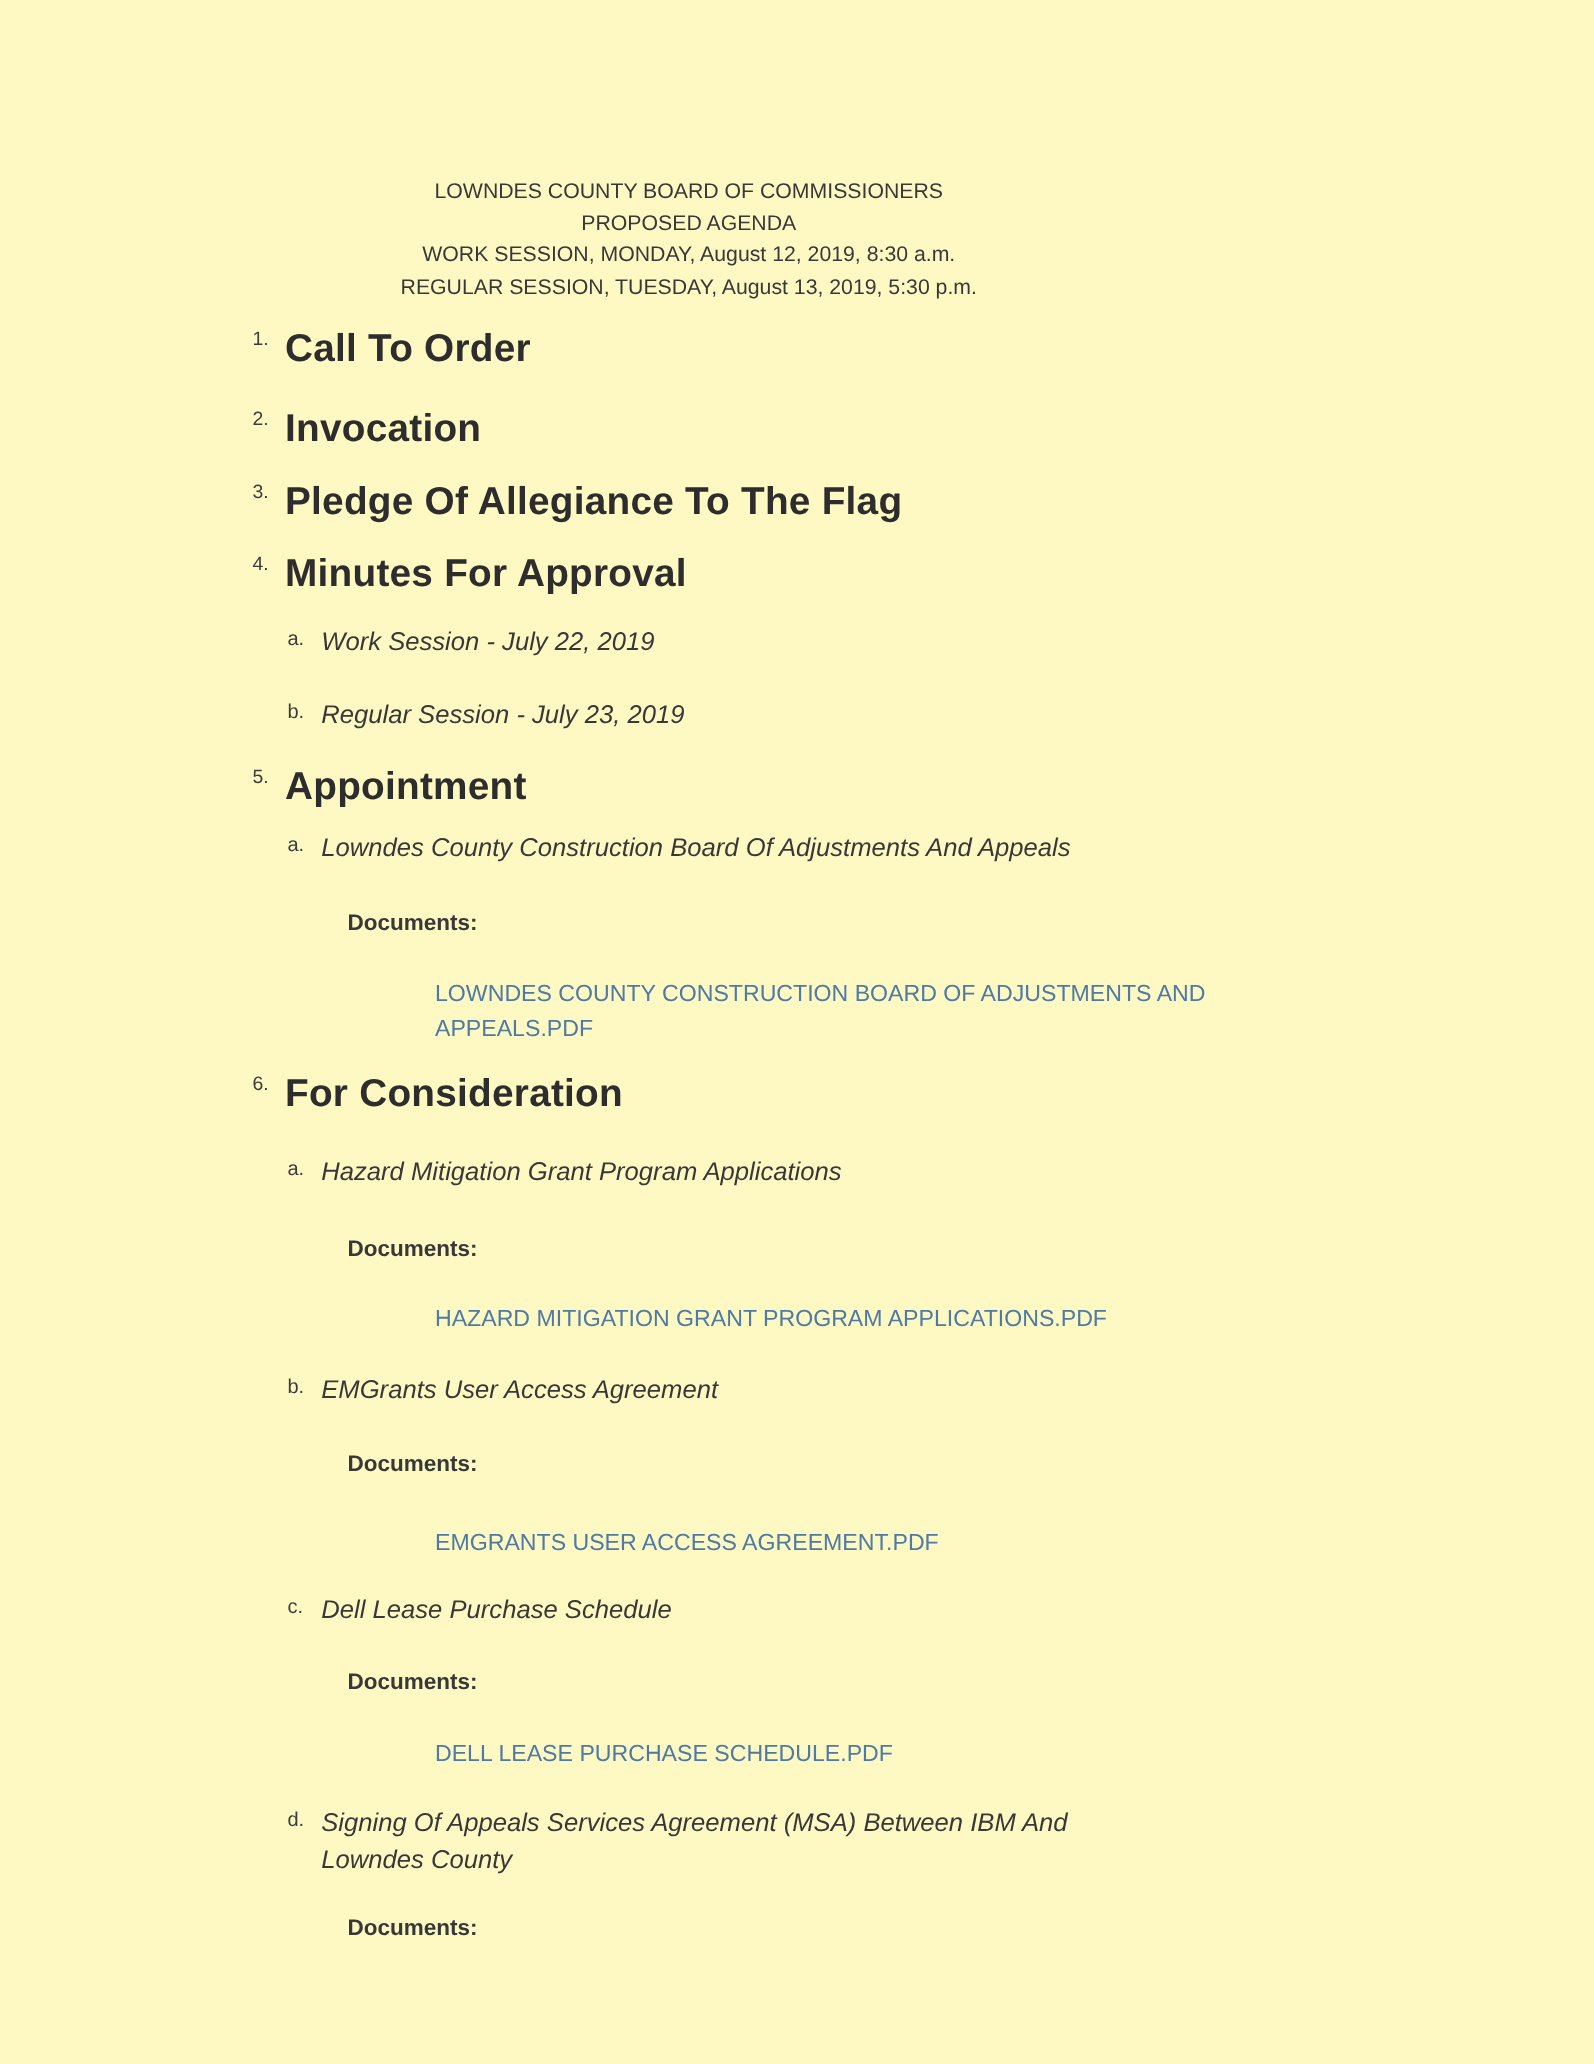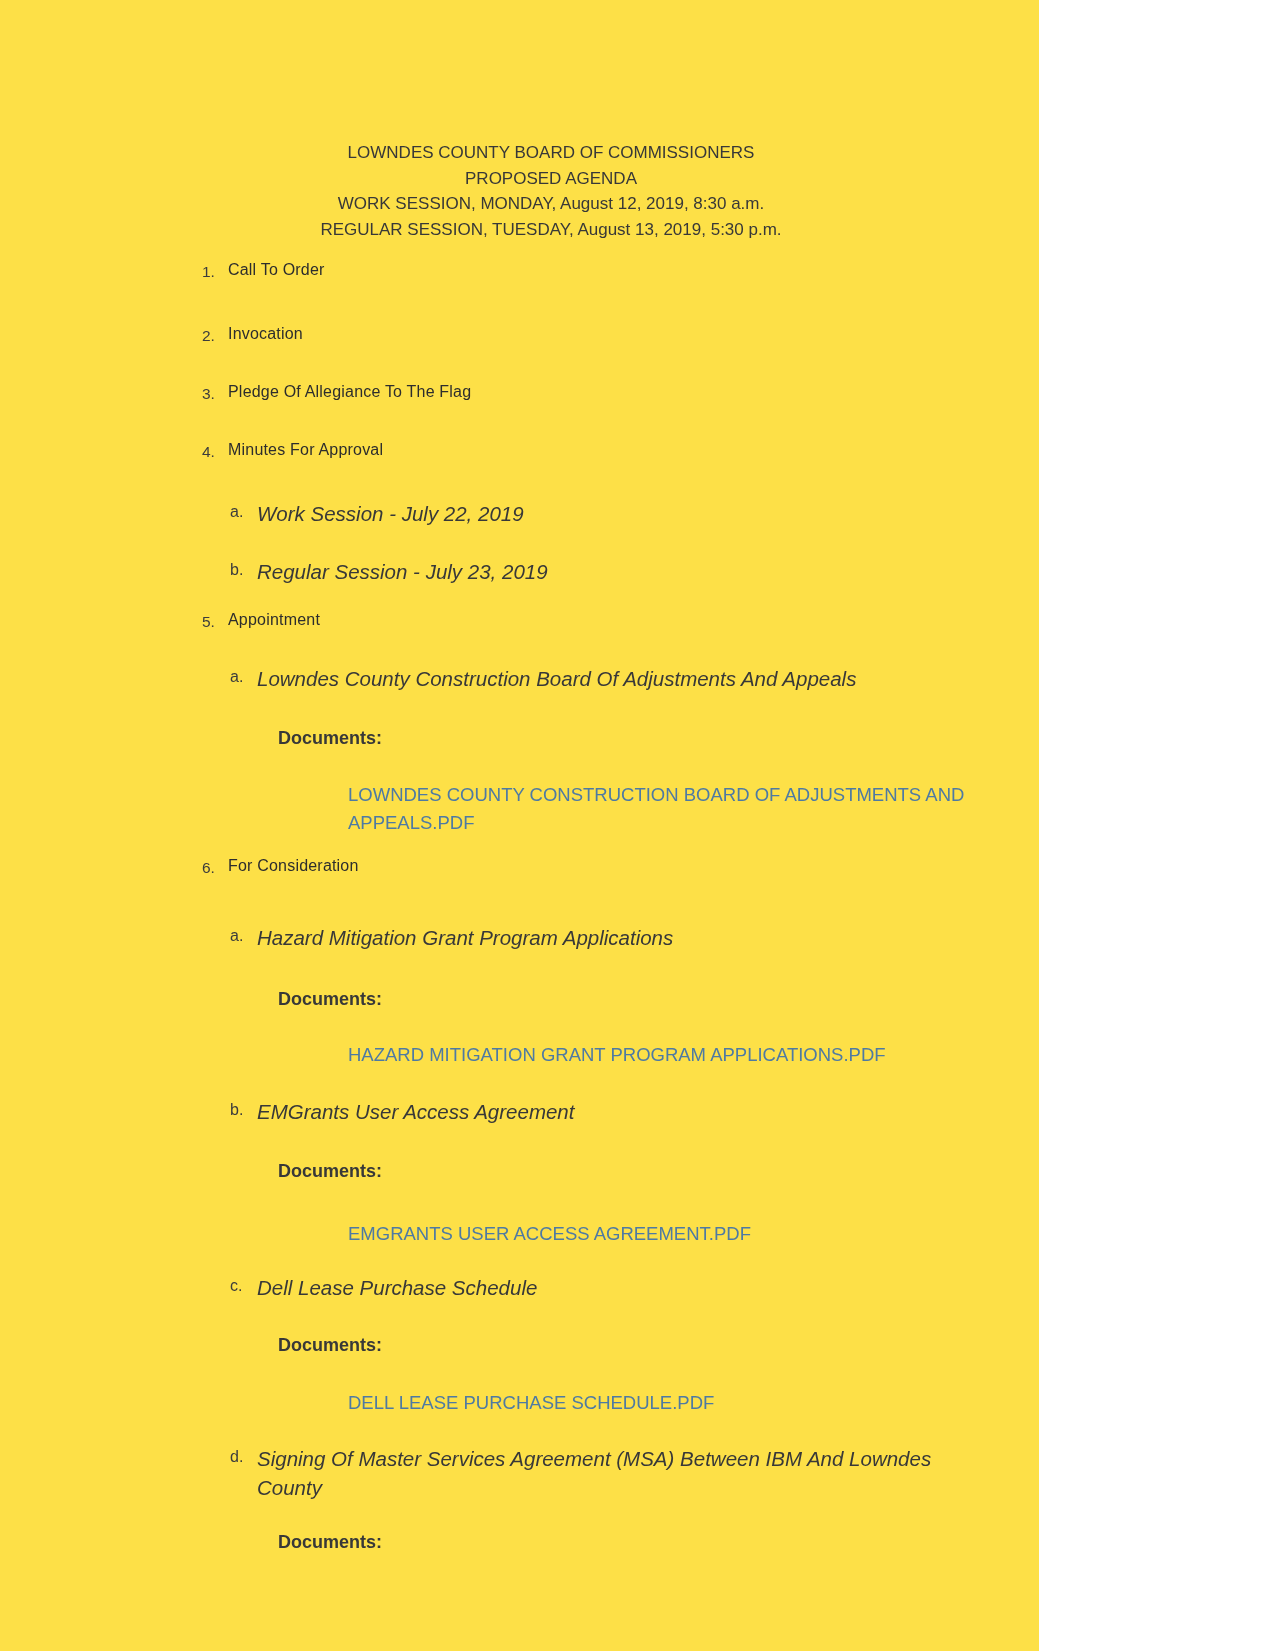--- a/index.html
+++ b/index.html
@@ -1,20 +1,20 @@
 <!DOCTYPE html>
 <html><head>
 <meta charset="utf-8">
 <style>
   html, body { margin: 0; padding: 0; background: #ffffff; }
   .page {
     position: relative;
-    width: 1039px;
+    width: 1275px;
     height: 1651px;
-    background: #fde047;
+    background: #fef9c3;
     font-family: "Liberation Sans", sans-serif;
     overflow: hidden;
   }
   .header {
     position: absolute;
     top: 140px;
     left: 0;
     width: 1102px;
     text-align: center;
     font-size: 17px;
@@ -29,22 +29,22 @@
     white-space: nowrap;
   }
   .num {
     font-size: 15.5px;
     color: #3c3c3c;
     width: 26px;
     flex: 0 0 26px;
     padding-top: 2px;
   }
   .h-title {
-    font-size: 16px;
-    font-weight: normal;
+    font-size: 31px;
+    font-weight: bold;
     color: #2d2d2d;
     letter-spacing: 0.2px;
   }
   .sub-row {
     position: absolute;
     left: 230px;
     display: flex;
     align-items: flex-start;
   }
   .letter {
@@ -156,17 +156,17 @@
 
   <div class="sub-row" style="top:1274px">
     <span class="letter">c.</span>
     <span class="sub-text">Dell Lease Purchase Schedule</span>
   </div>
   <div class="docs-label" style="top:1335px">Documents:</div>
   <a class="doc-link" style="top:1389px">DELL LEASE PURCHASE SCHEDULE.PDF</a>
 
   <div class="sub-row" style="top:1445px">
     <span class="letter">d.</span>
-    <span class="sub-text">Signing Of Master Services Agreement (MSA) Between IBM And Lowndes County</span>
+    <span class="sub-text">Signing Of Appeals Services Agreement (MSA) Between IBM And Lowndes County</span>
   </div>
   <div class="docs-label" style="top:1532px">Documents:</div>
 
 </div>
 
 </body></html>

